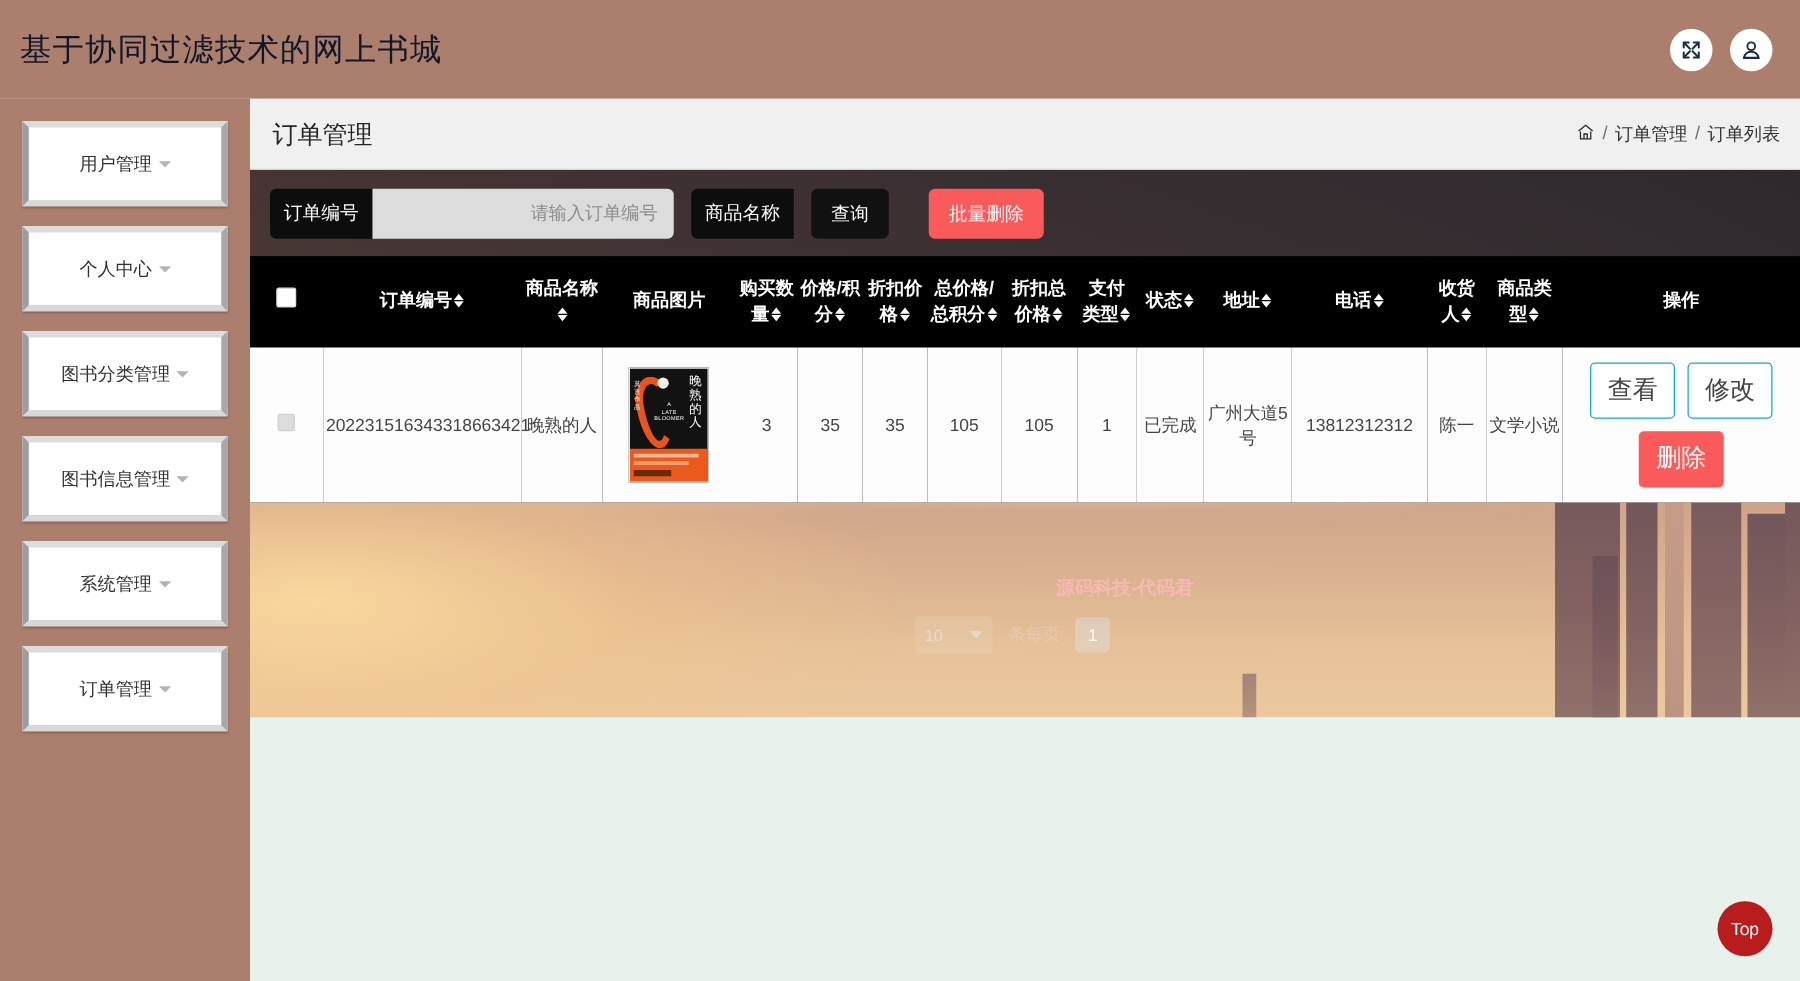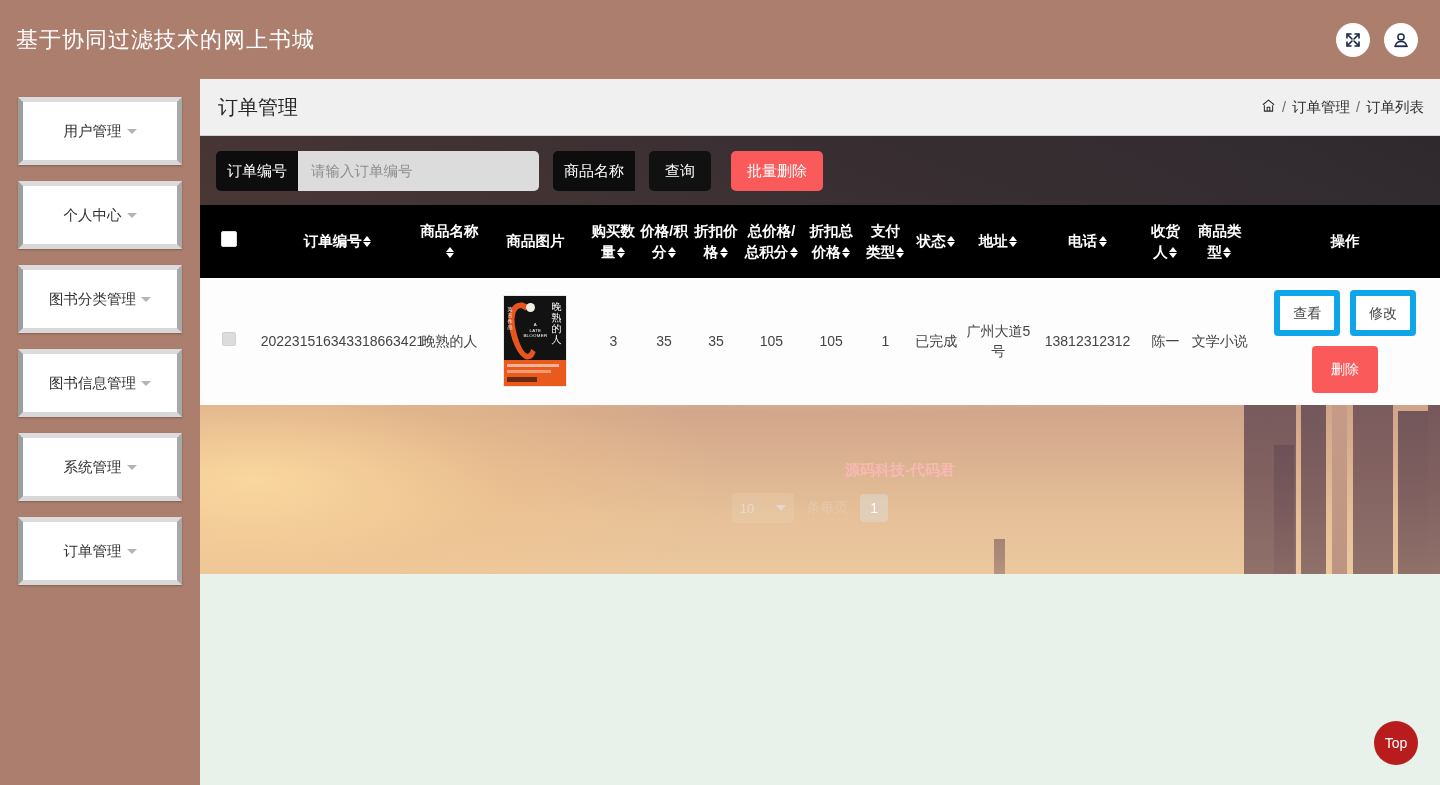--- a/index.html
+++ b/index.html
@@ -12,22 +12,22 @@
   #app { position: relative; width: 1440px; height: 785px; background: #e8f2ea; }
 
   
   .header {
     position: absolute; left: 0; top: 0; width: 1440px; height: 79px;
     background: #ac7e6e;
     display: flex; align-items: center;
   }
   .header-title {
     margin-left: 16px;
-    color: #ffffff;
-    font-size: 22px;
+    color: #0f172a;
+    font-size: 25px;
     letter-spacing: 1px;
     white-space: nowrap;
   }
   .header-actions {
     position: absolute; right: 22px; top: 0; height: 79px;
     display: flex; align-items: center; gap: 14px;
   }
   .circle-btn {
     width: 34px; height: 34px; border-radius: 50%;
     background: #ffffff;
@@ -137,29 +137,30 @@
     white-space: nowrap;
   }
   .field-input {
     height: 40px; width: 241px;
     background: #dcdcdc;
     border: none; outline: none;
     border-radius: 0 5px 5px 0;
     padding: 0 13px;
     font-size: 14.5px; color: #444;
     font-family: "Liberation Sans", sans-serif;
+    text-align: right;
   }
   .field-input::placeholder { color: #8d8d8d; }
   .btn {
     height: 40px; border: none; border-radius: 5px;
     font-size: 15px; cursor: pointer;
     padding: 0 16px;
     font-family: "Liberation Sans", sans-serif;
   }
-  .btn-query { background: #111111; color: #ffffff; margin-right: 8px; }
+  .btn-query { background: #111111; color: #ffffff; margin-right: 20px; }
   .btn-del-batch { background: #fb5a5a; color: #ffffff; margin-left: 12px; }
 
   
   .table-wrap { background: #000000; padding: 0; }
   table { width: 100%; border-collapse: collapse; table-layout: fixed; }
   thead th {
     background: #000000; color: #ffffff;
     font-size: 14.5px; font-weight: bold;
     padding: 16px 2px;
     vertical-align: middle;
@@ -226,23 +227,23 @@
   .watermark {
     position: absolute;
     color: #f8b9b3; font-size: 15px; font-weight: bold;
     pointer-events: none;
     left: 645px; top: 382px;
     white-space: nowrap;
   }
 
   .op-btn {
     display: inline-block;
-    border: 6px solid #0ea5e9; background: #ffffff;
+    border: 1px solid #0ea5e9; background: #ffffff;
     border-radius: 4px; padding: 7px 13px;
-    font-size: 14px; color: #444;
+    font-size: 20px; color: #444;
     cursor: pointer; margin: 0 3px;
     font-family: "Liberation Sans", sans-serif;
   }
   .op-btn.danger {
     background: #fb5a5a; color: #ffffff; border-color: #fb5a5a;
     margin-top: 10px;
   }
 
   
   .pagination {

